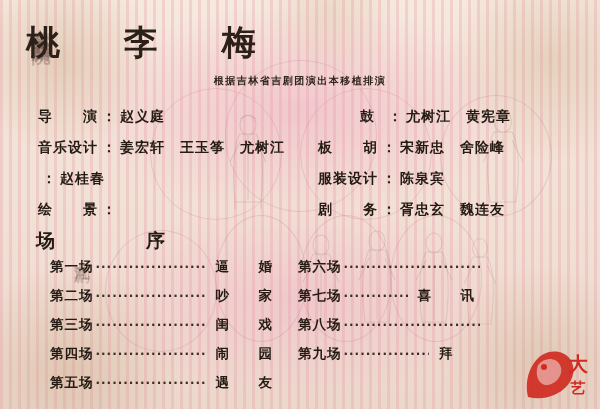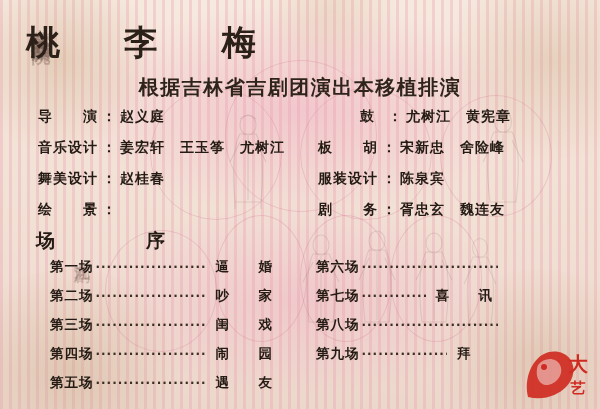--- a/index.html
+++ b/index.html
@@ -57,21 +57,21 @@
   }
 
   
   .title{
     position:absolute;left:0;right:0;top:20px;text-align:left;
     font-size:34px;letter-spacing:26px;font-weight:700;color:#2b2118;
     text-indent:26px;
   }
   .subtitle{
     position:absolute;left:0;right:0;top:74px;text-align:center;
-    font-size:20px;letter-spacing:1.5px;color:#2e241b;font-weight:700;
+    font-size:10px;letter-spacing:1.5px;color:#2e241b;font-weight:700;
   }
 
   
   .credits{position:absolute;left:0;right:0;top:108px;}
   .cred-col{position:absolute;font-size:14px;color:#241b14;font-weight:700;}
   .cred-left{left:38px;width:250px;}
   .cred-right{left:318px;width:250px;}
   .cred-row{display:flex;align-items:flex-start;margin-bottom:13px;white-space:nowrap;}
   .cred-label{letter-spacing:1px;}
   .cred-label.sp{letter-spacing:10px;}
@@ -81,21 +81,21 @@
   
   .scene-head{
     position:absolute;left:0;right:0;top:228px;text-align:left;
     font-size:19px;font-weight:700;color:#241b14;letter-spacing:36px;text-indent:36px;
   }
 
   
   .scenes{position:absolute;top:258px;left:0;right:0;}
   .scene-col{position:absolute;font-size:13.5px;color:#241b14;font-weight:700;}
   .scol-left{left:50px;width:230px;}
-  .scol-right{left:316px;width:184px;}
+  .scol-right{left:298px;width:184px;}
   .scene-row{display:flex;align-items:baseline;margin-bottom:11px;white-space:nowrap;}
   .scene-no{letter-spacing:1px;text-align:center;}
   .dots{flex:1;overflow:hidden;margin:0 2px;color:#3a2d22;letter-spacing:1px;font-size:12px;}
   .scene-name{letter-spacing:8px;text-indent:8px;}
 
   
   .logo{position:absolute;right:8px;bottom:6px;width:70px;height:58px;}
   .logo svg{display:block;}
 </style>
 </head>
@@ -193,21 +193,20 @@
         <span class="cred-label">导　　演</span>
         <span class="cred-sep">：</span>
         <span class="cred-names">赵义庭</span>
       </div>
       <div class="cred-row">
         <span class="cred-label">音乐设计</span>
         <span class="cred-sep">：</span>
         <span class="cred-names">姜宏轩　王玉筝　尤树江</span>
       </div>
       <div class="cred-row">
-        <span class="cred-label">舞美设计</span>
         <span class="cred-sep">：</span>
         <span class="cred-names">赵桂春</span>
       </div>
       <div class="cred-row">
         <span class="cred-label">绘　　景</span>
         <span class="cred-sep">：</span>
       </div>
     </div>
 
     <div class="cred-col cred-right">

